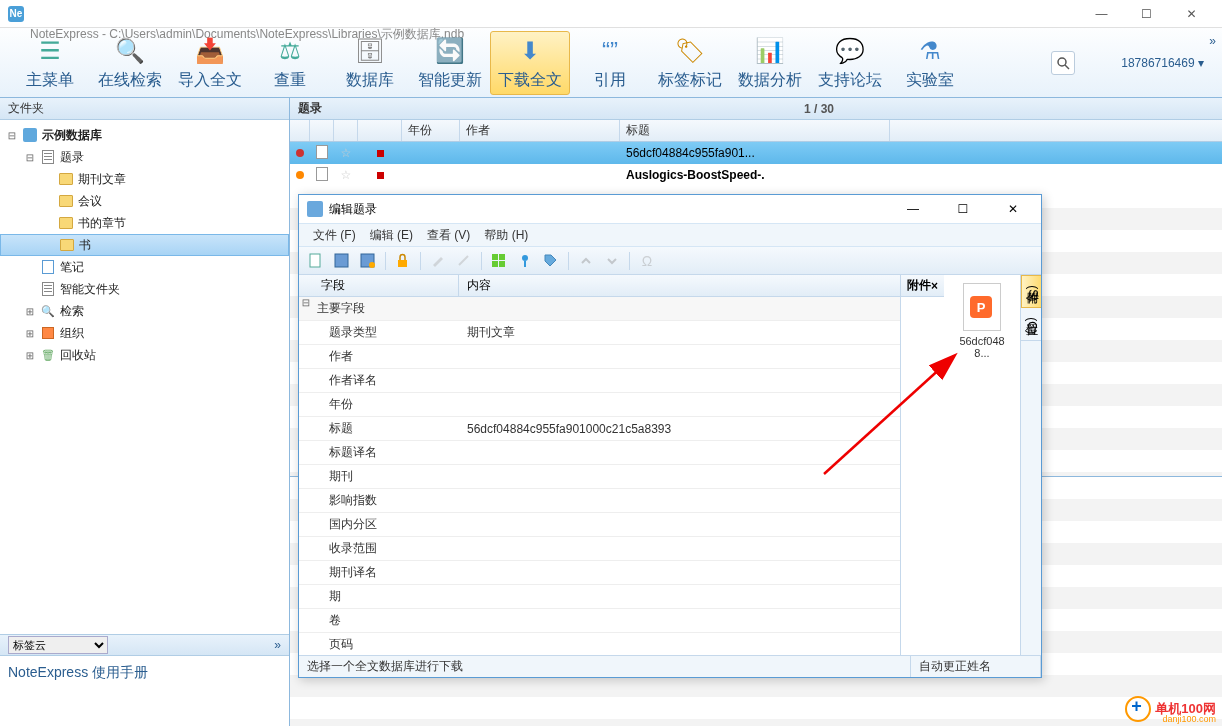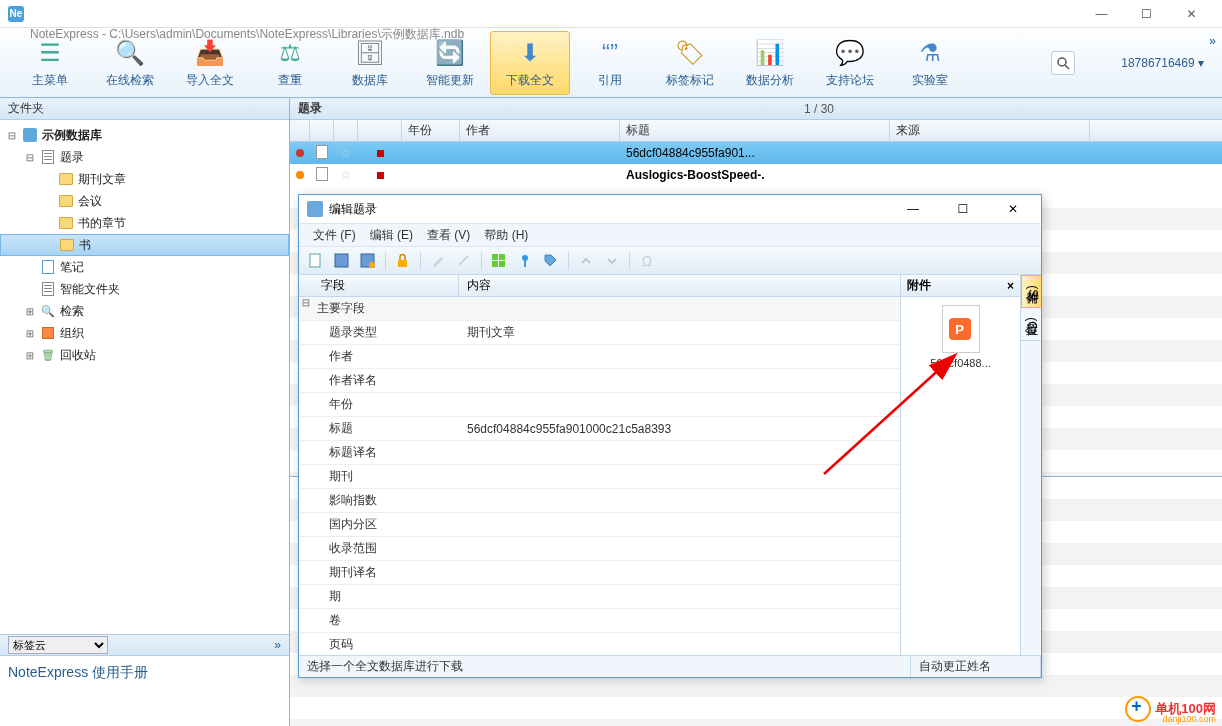--- a/index.html
+++ b/index.html
@@ -9,21 +9,21 @@
 .titlebar { height:28px; background:#fff; display:flex; align-items:center; padding:0 8px; border-bottom:1px solid #e0e0e0; }
 .titlebar .app-icon { width:16px; height:16px; background:#4a9fd8; border-radius:3px; margin-right:6px; display:flex; align-items:center; justify-content:center; color:#fff; font-size:10px; font-weight:bold; }
 .titlebar .title { color:#888; flex:1;margin-top:41px; }
 .titlebar .winbtn { width:45px; height:28px; display:flex; align-items:center; justify-content:center; color:#555; }
 
 
 .toolbar { height:70px; background:linear-gradient(#fdfeff,#e8f2fb); border-bottom:1px solid #8db8dd; display:flex; align-items:center; padding:0 10px; }
 .tb-item { width:80px; height:64px; display:flex; flex-direction:column; align-items:center; justify-content:center; border:1px solid transparent; border-radius:3px; color:#2a5d8f; gap:3px; }
 .tb-item.active { background:linear-gradient(#fff2c4,#ffd968); border:1px solid #e8b84a; }
 .tb-item .icon { width:32px; height:32px; display:flex; align-items:center; justify-content:center; }
-.tb-item .label { font-size:12px; }
+.tb-item .label { font-size:16px; }
 .tb-right { margin-left:auto; display:flex; align-items:center; gap:8px; }
 .tb-search { width:24px; height:24px; border:1px solid #bcd; border-radius:3px; display:flex; align-items:center; justify-content:center; background:#fff; }
 .tb-user { color:#2a5d8f; padding:4px 8px;margin-left:30px; }
 .tb-more { position:absolute; right:6px; top:34px; color:#2a5d8f; }
 
 
 .main { display:flex; height:calc(100% - 98px); }
 
 
 .sidebar { width:290px; border-right:1px solid #8db8dd; display:flex; flex-direction:column; background:#fff; }
@@ -45,21 +45,21 @@
 
 .tagcloud-hdr { height:22px; background:linear-gradient(#e8f2fb,#d5e6f5); border-top:1px solid #b0cde5; border-bottom:1px solid #b0cde5; padding:0 8px; display:flex; align-items:center; }
 .tagcloud-hdr select { width:100px; height:18px; border:1px solid #aac; font-size:11px; }
 .tagcloud-hdr .exp { margin-left:auto; color:#2a5d8f; }
 .tagcloud-body { flex:0 0 70px; padding:8px; }
 .tagcloud-body span { color:#2a5d8f; font-size:14px; }
 
 
 .content { flex:1; display:flex; flex-direction:column; position:relative; }
 .rec-hdr { height:22px; background:linear-gradient(#e8f2fb,#d5e6f5); border-bottom:1px solid #b0cde5; display:flex; align-items:center; padding:0 8px; font-weight:bold; color:#333; }
-.rec-hdr .count { margin-left:auto; margin-right:380px; font-weight:normal; color:#555;text-align:right; }
+.rec-hdr .count { margin-left:auto; margin-right:380px; font-weight:bold; color:#555;text-align:right; }
 .grid-hdr { height:22px; background:linear-gradient(#f5f9fd,#e2edf7); border-bottom:1px solid #b0cde5; display:flex; }
 .grid-hdr .col { border-right:1px solid #c5d8eb; padding:0 6px; display:flex; align-items:center; color:#333; }
 .grid-body { flex:0 0 auto; }
 .grid-row { height:22px; display:flex; align-items:center; }
 .grid-row.sel { background:linear-gradient(#7ecbf5,#5eb8eb); }
 .grid-row .cell { padding:0 6px; overflow:hidden; white-space:nowrap; text-overflow:ellipsis; }
 .dot-red { width:8px; height:8px; background:#c33; border-radius:50%; display:inline-block; }
 .dot-orange { width:8px; height:8px; background:#f80; border-radius:50%; display:inline-block; }
 .square-red { width:7px; height:7px; background:#c00; display:inline-block; }
 .star { color:#ccc; }
@@ -81,21 +81,21 @@
 .dlg-grid { flex:1; border-right:1px solid #c5d8eb; overflow:auto; }
 .dlg-grid-hdr { height:22px; background:linear-gradient(#f5f9fd,#e2edf7); border-bottom:1px solid #c5d8eb; display:flex; position:sticky; top:0; }
 .dlg-grid-hdr .c1 { width:160px; border-right:1px solid #c5d8eb; padding:7px 22px; display:flex; align-items:center; }
 .dlg-grid-hdr .c2 { flex:1; padding:0 8px; display:flex; align-items:center; }
 .dlg-grid-row { height:24px; display:flex; border-bottom:1px solid #eee; }
 .dlg-grid-row.group { background:#f7f7f7; }
 .dlg-grid-row.group .c1 { padding-left:8px; font-weight:normal; }
 .dlg-grid-row .twisty { width:14px; text-align:center; color:#666; font-size:10px; }
 .dlg-grid-row .c1 { width:160px; padding:0 8px 0 30px; display:flex; align-items:center; color:#333; }
 .dlg-grid-row .c2 { flex:1; padding:0 8px; display:flex; align-items:center; color:#333; }
-.dlg-attach { width:120px; border-right:1px solid #c5d8eb; display:flex; flex-direction:column; }
+.dlg-attach { width:120px; border-right:1px solid #c5d8eb; display:flex; flex-direction:row; }
 .dlg-attach-hdr { height:22px; background:linear-gradient(#f5f9fd,#e2edf7); border-bottom:1px solid #c5d8eb; display:flex; align-items:center; padding:0 6px; font-weight:bold; }
 .dlg-attach-hdr .close { margin-left:auto; font-weight:bold; cursor:pointer; }
 .dlg-attach-body { flex:1; padding:8px; text-align:center; }
 .attach-thumb { width:38px; height:48px; background:#fff; border:1px solid #ccc; margin:0 auto 4px; position:relative; }
 .attach-thumb::after { content:"P"; position:absolute; left:6px; top:12px; width:22px; height:22px; background:#ff6a2b; color:#fff; border-radius:4px; display:flex; align-items:center; justify-content:center; font-weight:bold; font-size:13px; }
 .attach-name { font-size:11px; color:#333; word-break:break-all; }
 .dlg-sidetabs { width:20px; background:#f0f6fb; border-left:0; }
 .dlg-sidetabs .tab { writing-mode:vertical-rl; padding:6px 2px; border-bottom:1px solid #c5d8eb; text-align:center; }
 .dlg-sidetabs .tab.active { background:linear-gradient(90deg,#fff2c4,#ffd968); border:1px solid #e8b84a; }
 .dlg-status { height:22px; border-top:1px solid #c5d8eb; background:#f0f6fb; display:flex; }
@@ -285,21 +285,20 @@
       <span class="count">1 / 30</span>
     </div>
     <div class="grid-hdr" id="grid-hdr">
         <div class="col" style="width: 20px;"></div>
         <div class="col" style="width: 24px;"></div>
         <div class="col" style="width: 24px;"></div>
         <div class="col" style="width: 44px;"></div>
         <div class="col" style="width: 58px;">年份</div>
         <div class="col" style="width: 160px;">作者</div>
         <div class="col" style="width: 270px;">标题</div>
-        <div class="col" style="width: 200px;">来源</div>
       </div>
     <div class="grid-body" id="grid-body">
         <div class="grid-row sel">
           <div class="cell" style="width:20px;text-align:center"><span class="dot-red"></span></div>
           <div class="cell" style="width:24px;text-align:center"><span class="page-ico"></span></div>
           <div class="cell" style="width:24px;text-align:center"><span class="star">☆</span></div>
           <div class="cell" style="width:44px;text-align:center"><span class="square-red"></span></div>
           <div class="cell" style="width:58px"></div>
           <div class="cell" style="width:160px"></div>
           <div class="cell" style="width:270px;font-weight:normal">56dcf04884c955fa901...</div>

